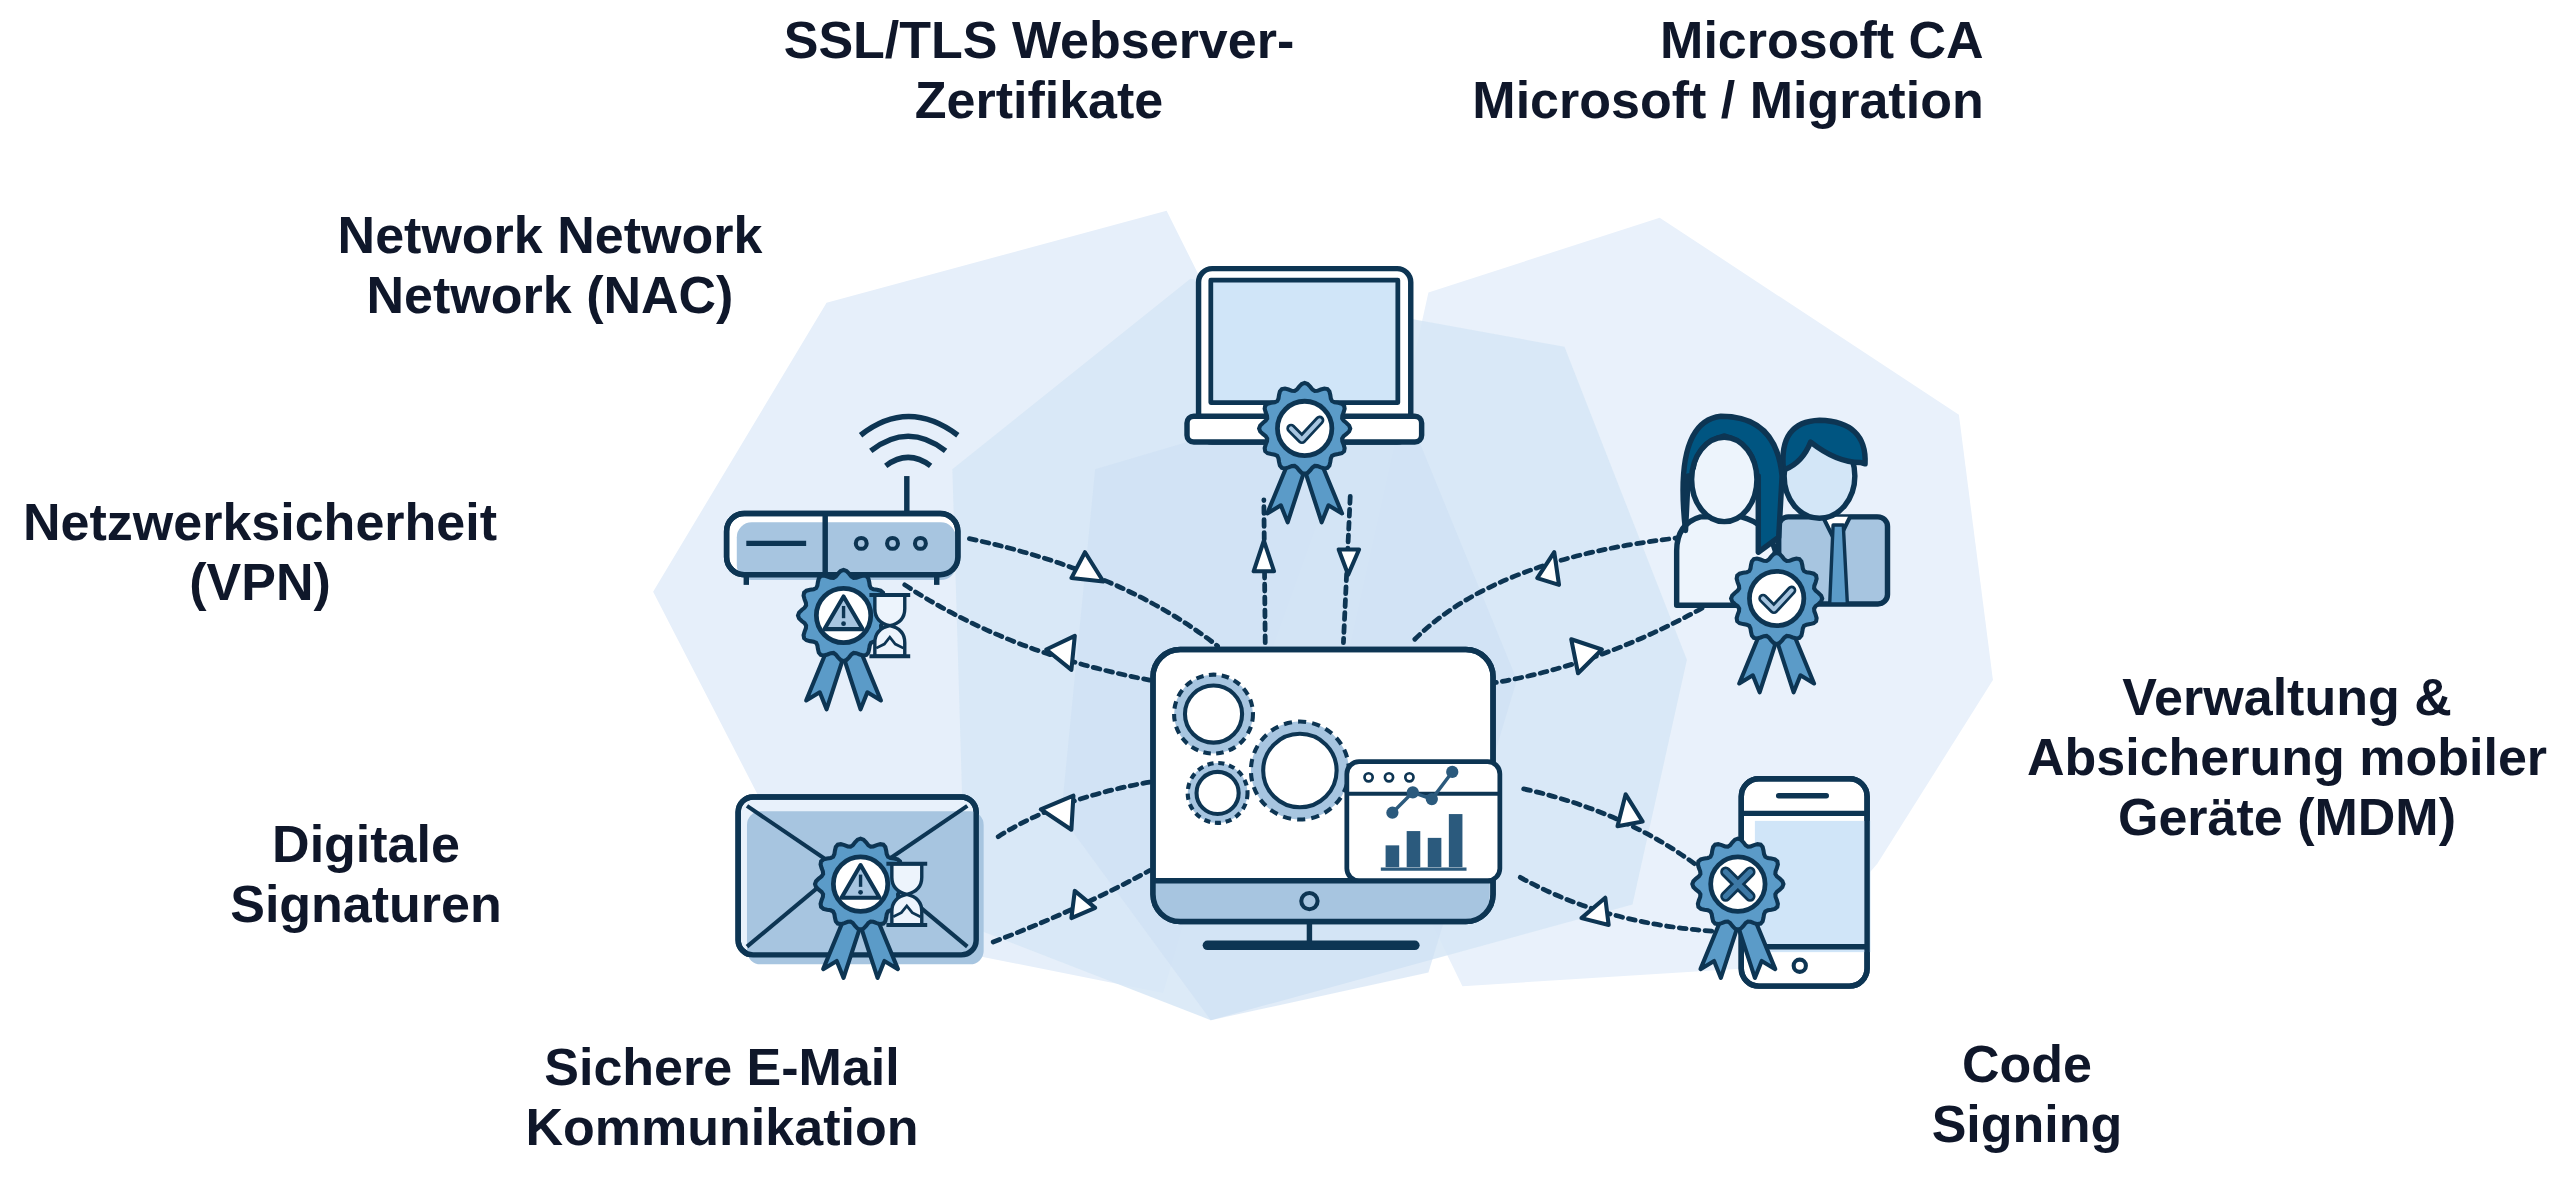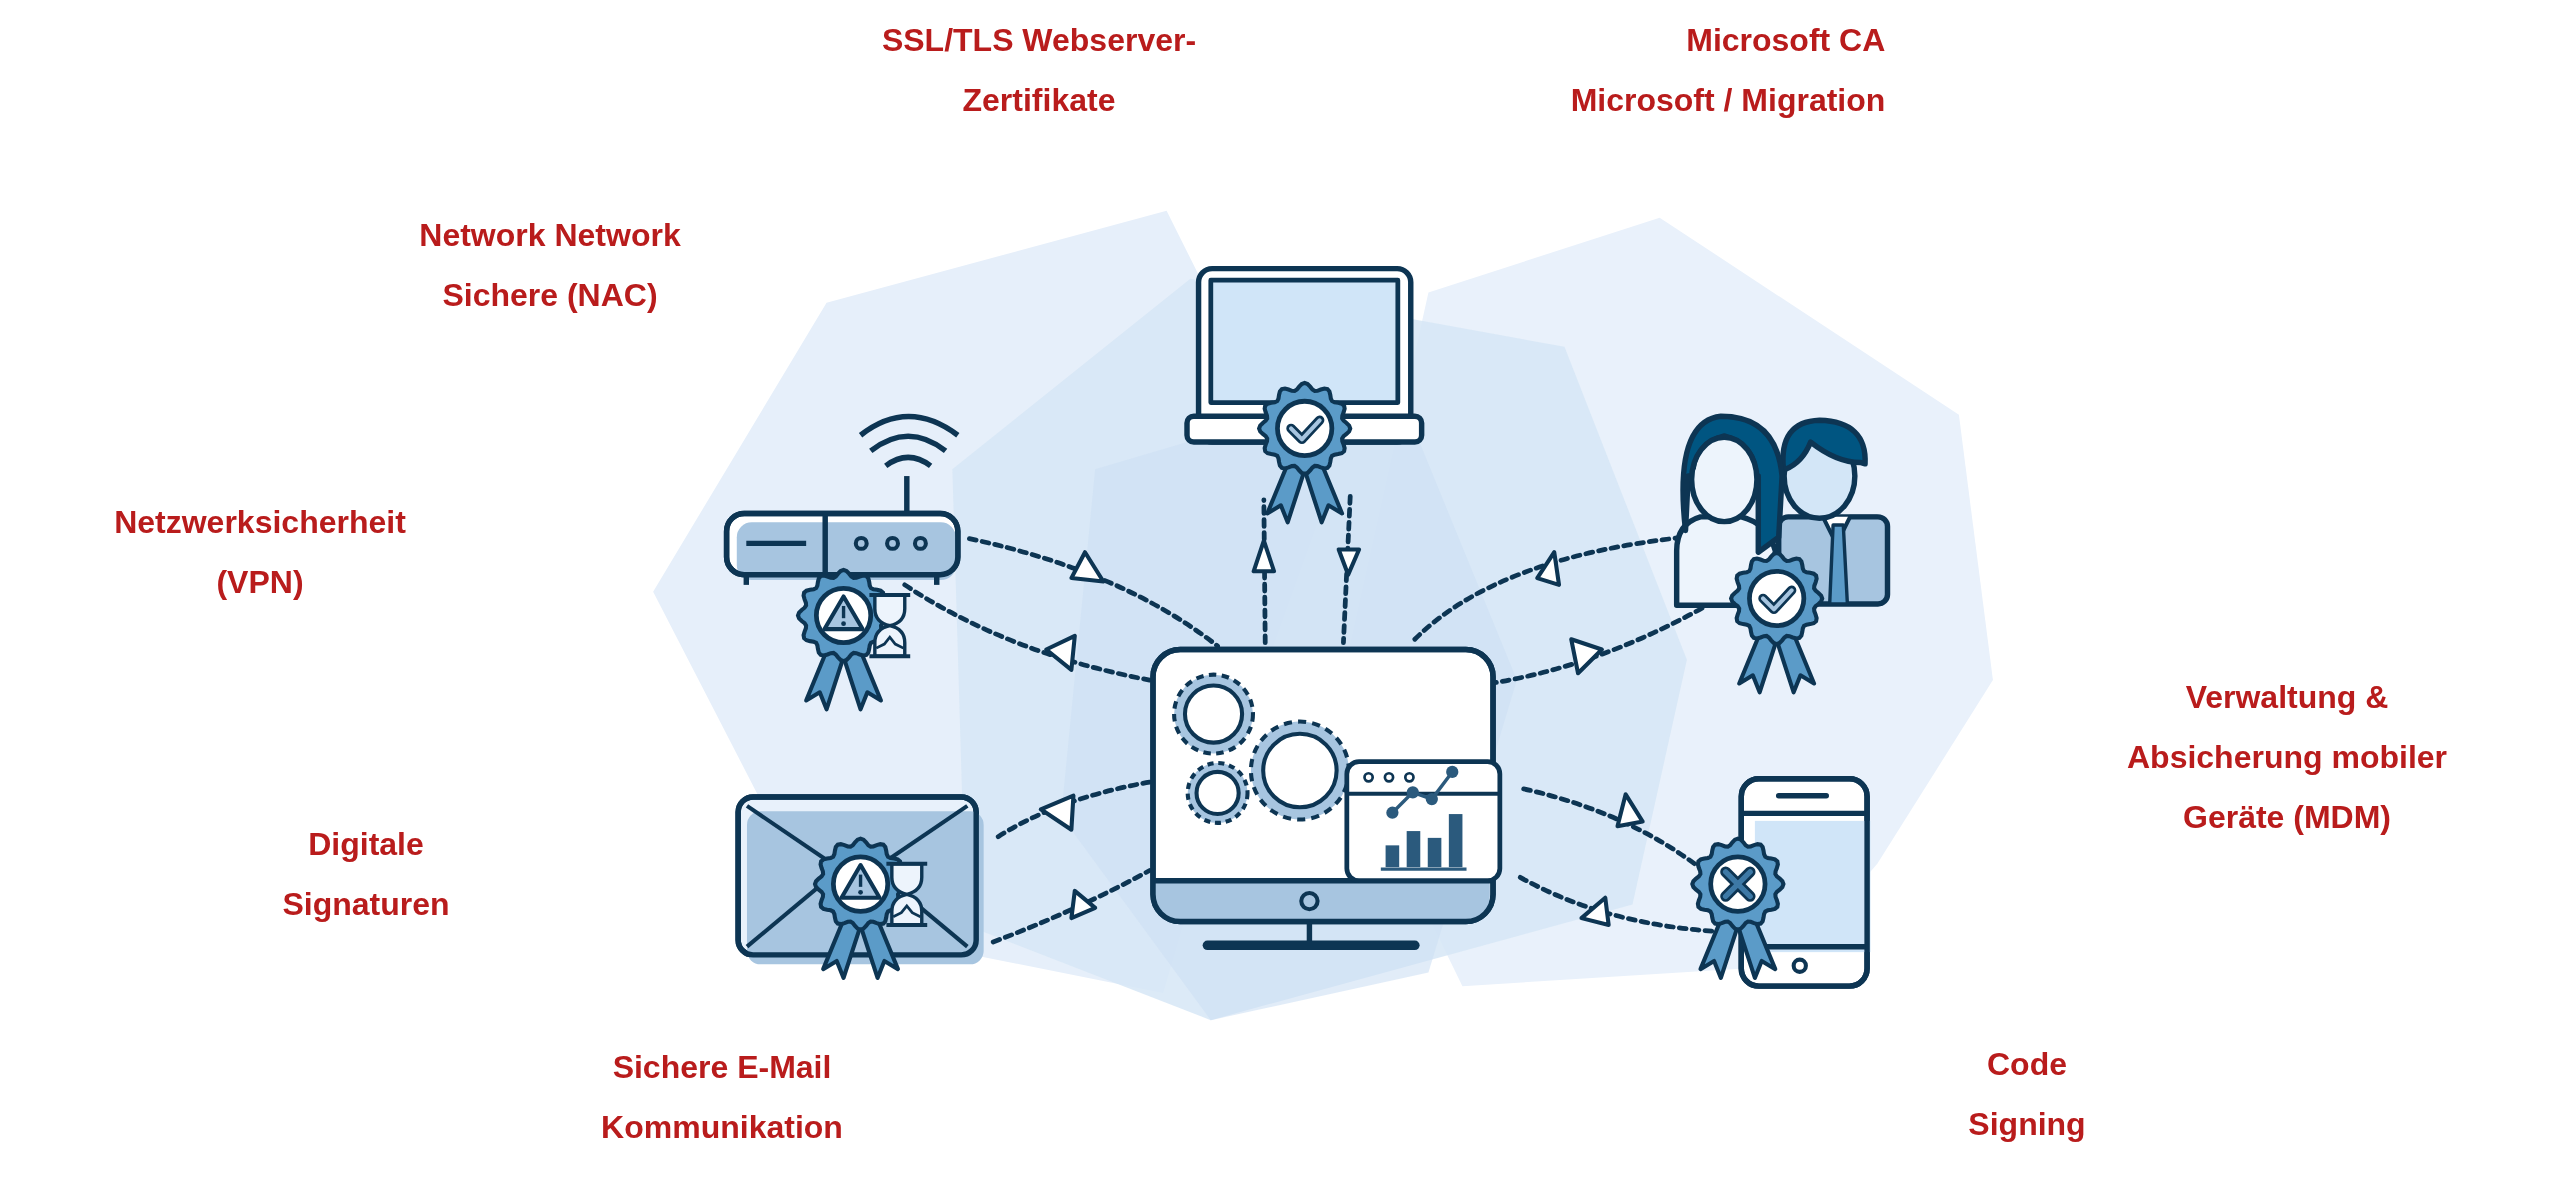--- a/index.html
+++ b/index.html
@@ -1,19 +1,19 @@
 <!DOCTYPE html>
 <html style="font-size:11px"><head>
 <meta charset="utf-8">
 <style>
   html, body { margin:0; padding:0; background:#ffffff; }
   body { width:2576px; height:1182px; position:relative; overflow:hidden; font-family:"Liberation Sans", sans-serif; }
   #stage { position:absolute; left:0; top:0; width:2576px; height:1182px; }
   .label {
-    position:absolute; color:#b91c1c; font-weight:bold; font-size:32px; line-height:60px;
+    position:absolute; color:#0f172a; font-weight:bold; font-size:52px; line-height:60px;
     text-align:center; white-space:nowrap; transform:translateX(-50%);
     font-family:"Liberation Sans", sans-serif;
   }
   .label span { display:block; }
 </style>
 </head>
 <body>
 
 <div id="stage">
   <svg id="art" width="2576" height="1182" viewBox="0 0 3787 1738" xmlns="http://www.w3.org/2000/svg">
@@ -219,21 +219,21 @@
   <div class="label" style="left:1039px; top:9.5px;">
     <span>SSL/TLS Webserver-</span>
     <span>Zertifikate</span>
   </div>
   <div class="label" style="left:1728px; top:9.5px;text-align:right;">
     <span>Microsoft CA</span>
     <span>Microsoft / Migration</span>
   </div>
   <div class="label" style="left:550px; top:205px;">
     <span>Network Network</span>
-    <span>Sichere (NAC)</span>
+    <span>Network (NAC)</span>
   </div>
   <div class="label" style="left:260px; top:492px;">
     <span>Netzwerksicherheit</span>
     <span>(VPN)</span>
   </div>
   <div class="label" style="left:2287px; top:667px;">
     <span>Verwaltung &amp;</span>
     <span>Absicherung mobiler</span>
     <span>Geräte (MDM)</span>
   </div>

